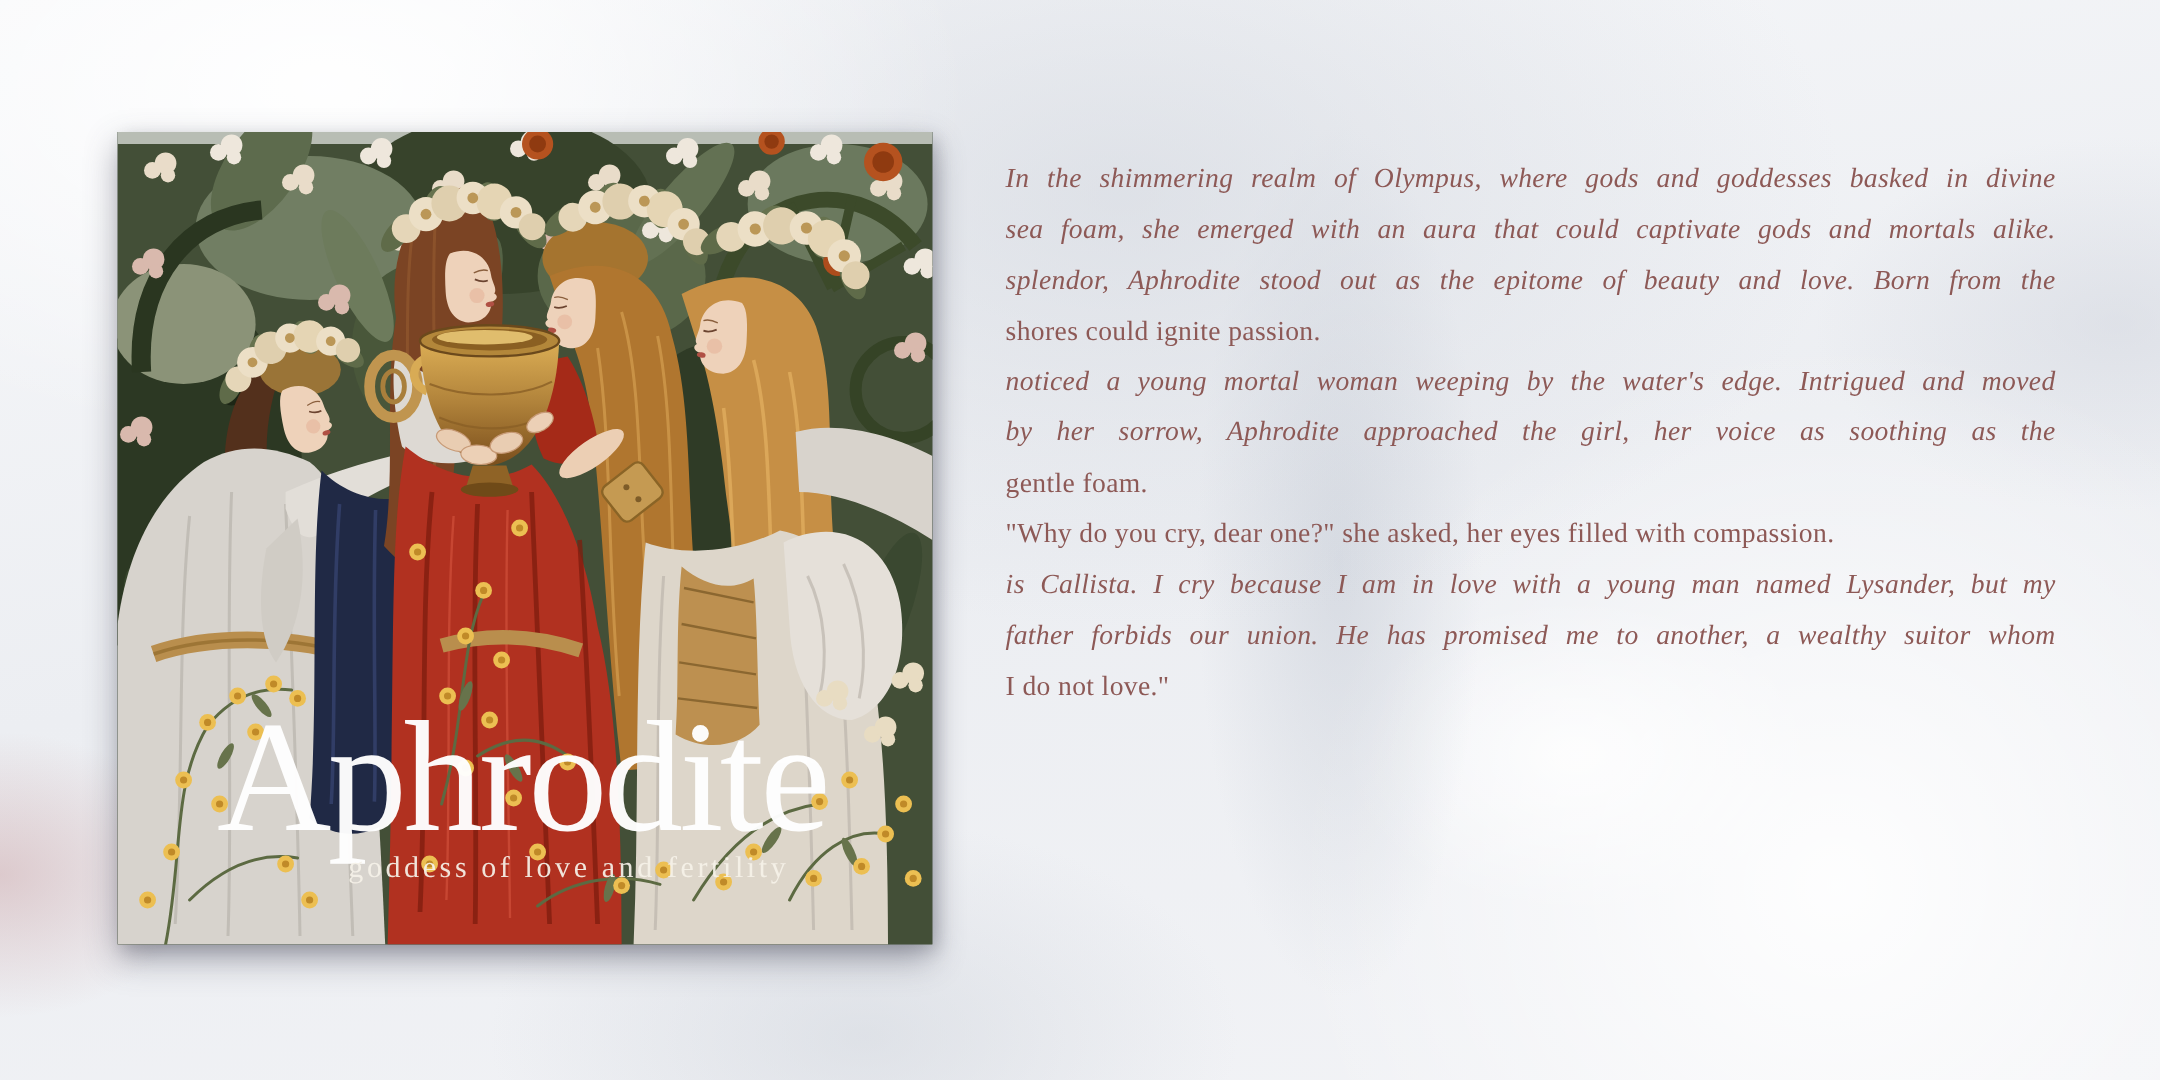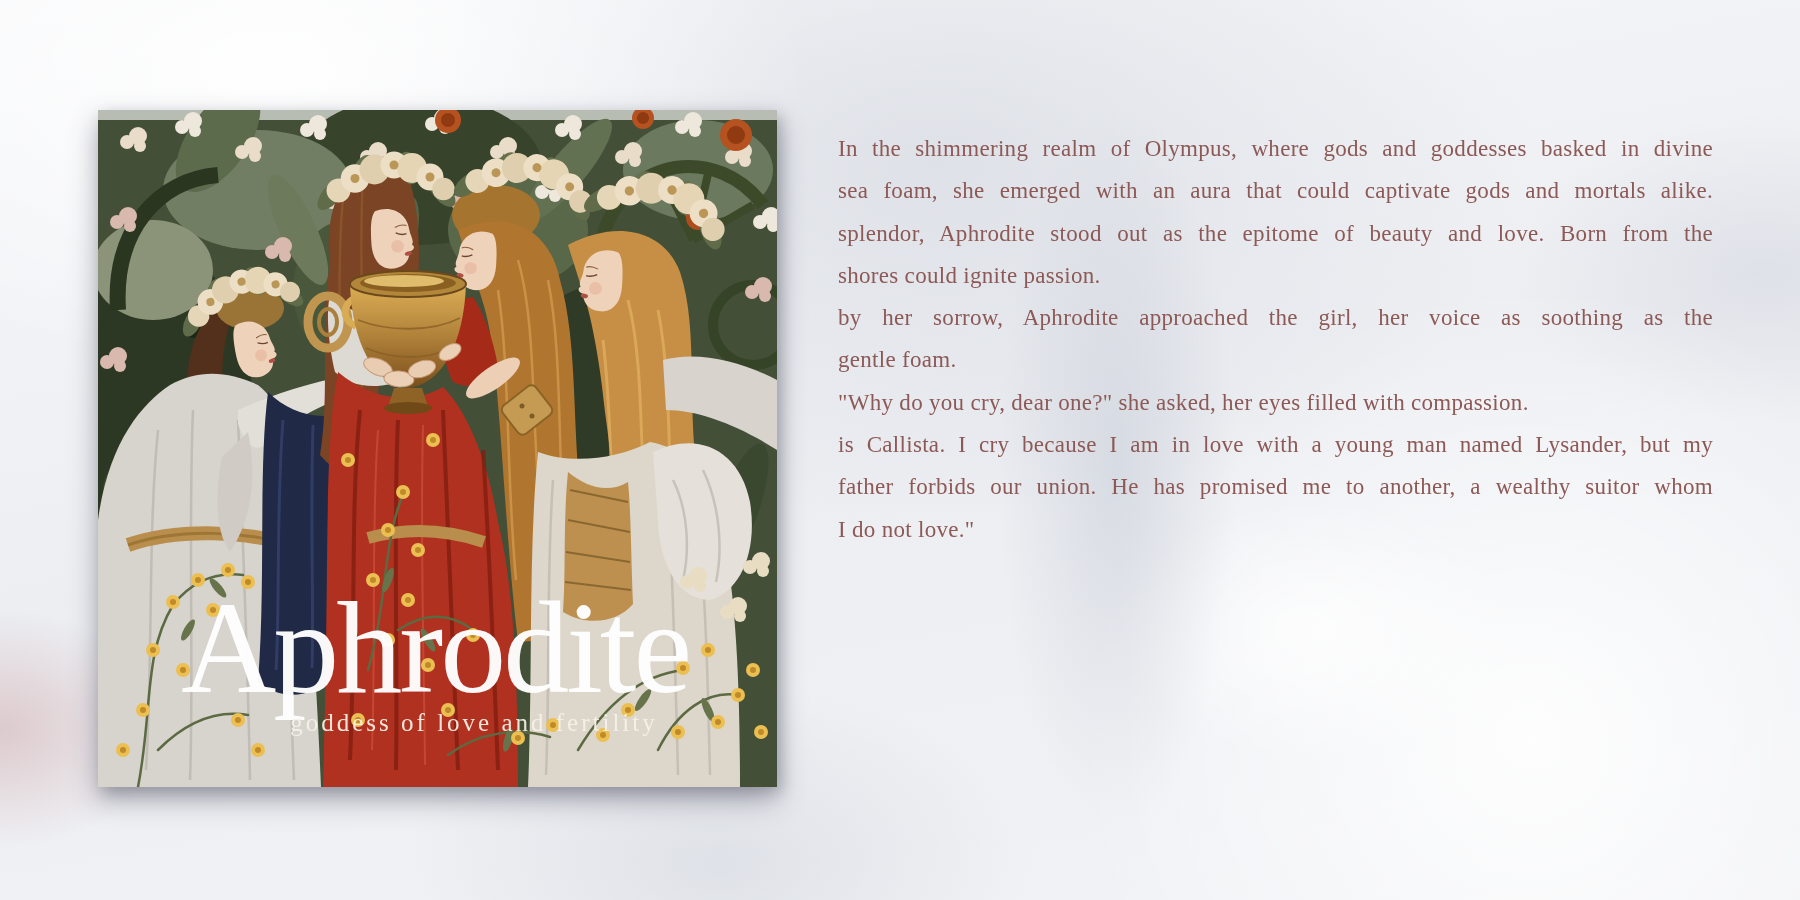--- a/index.html
+++ b/index.html
@@ -26,21 +26,21 @@
     box-shadow:0 12px 26px rgba(70,72,88,.45), 5px 5px 12px rgba(70,72,88,.22);
     background:#434f37;
     text-align:right;
   }
   .art svg{display:block;width:100%;height:100%;}
   .story{
     position:absolute;left:838px;top:128px;width:875px;
     color:#8d5956;font-size:23px;letter-spacing:.3px;
   }
   .line{line-height:42.3px;height:42.3px;white-space:nowrap;}
-  .just{white-space:normal;text-align:justify;text-align-last:justify;-moz-text-align-last:justify;}
+  .just{white-space:normal;text-align:justify;text-align-last:justify;font-style:italic;-moz-text-align-last:justify;}
   .t-title{font-family:"Liberation Serif","DejaVu Serif",serif;letter-spacing:-3px;}
   .t-sub{font-family:"Liberation Serif","DejaVu Serif",serif;letter-spacing:3px;}
 </style>
 </head>
 <body>
 
 <div class="bg"></div>
 
 <div class="art">
 <svg viewBox="0 0 679 677" xmlns="http://www.w3.org/2000/svg">
@@ -278,19 +278,20 @@
     <text class="t-sub" x="376" y="621" font-size="25" text-anchor="middle" opacity=".93" fill="#f6f2e9">goddess of love and fertility</text>
   </g>
 </svg>
 </div>
 
 <div class="story">
   <div class="line just">In the shimmering realm of Olympus, where gods and goddesses basked in divine</div>
   <div class="line just">sea foam, she emerged with an aura that could captivate gods and mortals alike.</div>
   <div class="line just">splendor, Aphrodite stood out as the epitome of beauty and love. Born from the</div>
   <div class="line">shores could ignite passion.</div>
+  <div class="line just">noticed a young mortal woman weeping by the water's edge. Intrigued and moved</div>
   <div class="line just">by her sorrow, Aphrodite approached the girl, her voice as soothing as the</div>
   <div class="line">gentle foam.</div>
   <div class="line">"Why do you cry, dear one?" she asked, her eyes filled with compassion.</div>
   <div class="line just">is Callista. I cry because I am in love with a young man named Lysander, but my</div>
   <div class="line just">father forbids our union. He has promised me to another, a wealthy suitor whom</div>
   <div class="line">I do not love."</div>
 </div>
 
 </body></html>

